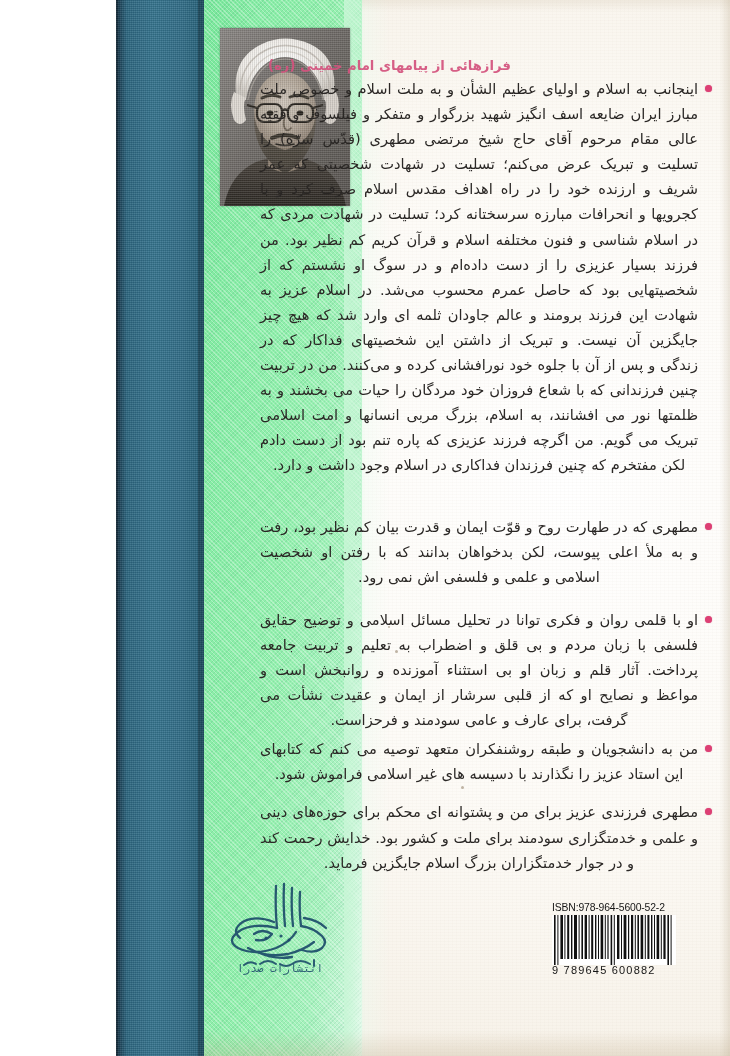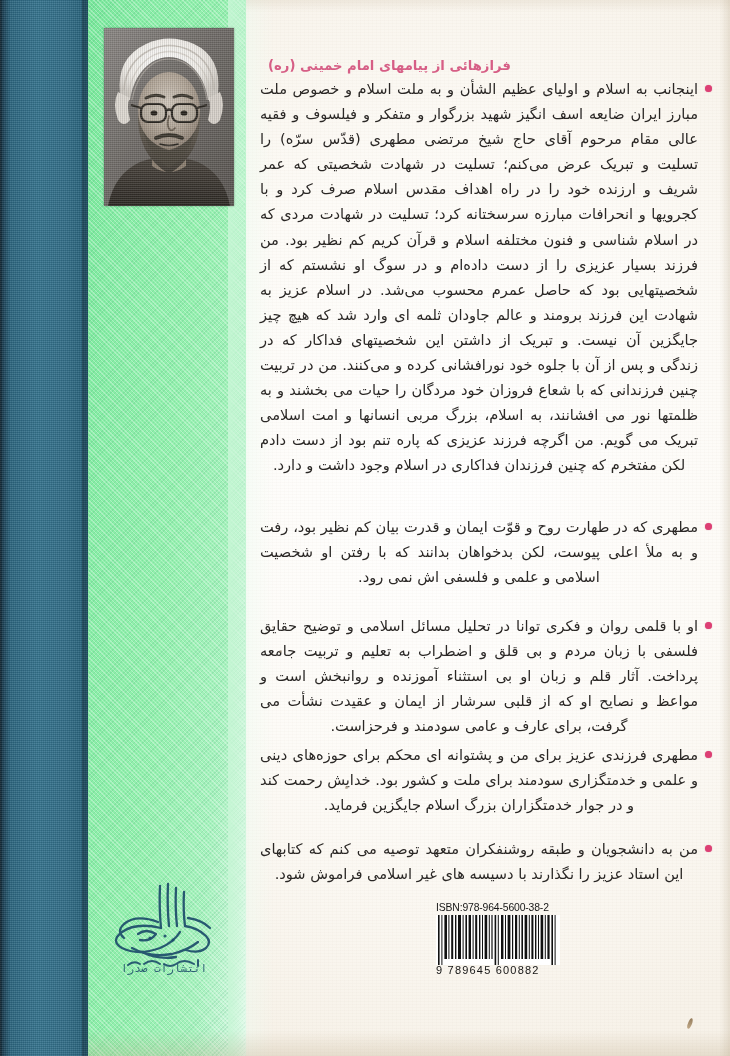--- a/index.html
+++ b/index.html
@@ -3,21 +3,21 @@
 <meta charset="utf-8">
 <title>Book Back Cover</title>
 <style>
   html, body {
     margin: 0;
     padding: 0;
     background: #ffffff;
   }
   #cover {
     position: relative;
-    width: 730px;
+    width: 614px;
     height: 1056px;
     overflow: hidden;
     background: #fdfcfa;
     font-family: "DejaVu Sans", "Liberation Sans", sans-serif;
   }
 
   
   .paper {
     position: absolute;
     left: 0; top: 0;
@@ -158,21 +158,21 @@
   .para .bullet {
     position: absolute;
     right: 0;
     top: 9px;
     width: 7px; height: 7px;
     border-radius: 50%;
     background: #dd3f74;
     box-shadow: 0 0 1px rgba(180,30,80,0.6);
   }
   .para.first { margin-bottom: 36px; }
-  .para.p2 { margin-bottom: 24px; }
+  .para.p2 { margin-bottom: 18px; }
   .para.p3 { margin-bottom: 4px; }
   .para.p4 { margin-bottom: 18px; }
 
   
   .speck {
     position: absolute;
     background: #8d7a60;
     border-radius: 50%;
     opacity: 0.55;
     pointer-events: none;
@@ -357,28 +357,28 @@
     <div class="para p2">
       <span class="bullet"></span>
       <span>مطهری که در طهارت روح و قوّت ایمان و قدرت بیان کم نظیر بود، رفت و به ملأ اعلی پیوست، لکن بدخواهان بدانند که با رفتن او شخصیت اسلامی و علمی و فلسفی اش نمی رود.</span>
     </div>
 
     <div class="para p3">
       <span class="bullet"></span>
       <span>او با قلمی روان و فکری توانا در تحلیل مسائل اسلامی و توضیح حقایق فلسفی با زبان مردم و بی قلق و اضطراب به تعلیم و تربیت جامعه پرداخت. آثار قلم و زبان او بی استثناء آموزنده و روانبخش است و مواعظ و نصایح او که از قلبی سرشار از ایمان و عقیدت نشأت می گرفت، برای عارف و عامی سودمند و فرحزاست.</span>
     </div>
 
+    <div class="para p5">
+      <span class="bullet"></span>
+      <span>من به دانشجویان و طبقه روشنفکران متعهد توصیه می کنم که کتابهای این استاد عزیز را نگذارند با دسیسه های غیر اسلامی فراموش شود.</span>
+    </div>
+
     <div class="para p4">
       <span class="bullet"></span>
       <span>مطهری فرزندی عزیز برای من و پشتوانه ای محکم برای حوزه‌های دینی و علمی و خدمتگزاری سودمند برای ملت و کشور بود. خدایش رحمت کند و در جوار خدمتگزاران بزرگ اسلام جایگزین فرماید.</span>
-    </div>
-
-    <div class="para p5">
-      <span class="bullet"></span>
-      <span>من به دانشجویان و طبقه روشنفکران متعهد توصیه می کنم که کتابهای این استاد عزیز را نگذارند با دسیسه های غیر اسلامی فراموش شود.</span>
     </div>
 
   </div>
 
   <div class="speck" style="left:279px; top:650px; width:3px; height:3px;"></div>
   <div class="speck" style="left:272px; top:626px; width:2px; height:2px;"></div>
   <div class="speck" style="left:345px; top:786px; width:3px; height:3px;"></div>
   <div class="speck-mark" style="left:688px; top:1018px;"></div>
 
   <div class="publisher">
@@ -412,21 +412,21 @@
         <path d="M92 86 Q82 80 74 86 Q68 90 62 86"></path>
         <path d="M58 86 Q50 80 42 86"></path>
         <path d="M38 86 Q32 82 26 87"></path>
         <path d="M96 82 L96 88"></path>
       </g>
     </svg>
     <div class="pub-name">انتشارات صدرا</div>
   </div>
 
   <div class="isbn-block">
-    <div class="isbn-text">ISBN:978-964-5600-38-2</div>
+    <div class="isbn-text">ISBN:978-964-5600-52-2</div>
     <div class="barcode-wrap">
       <svg width="124" height="50" viewBox="0 0 124 50" aria-hidden="true">
         <rect width="124" height="50" fill="#ffffff"></rect>
         <g fill="#111111">
           <rect x="2" y="0" width="1.6" height="50"></rect>
           <rect x="5.4" y="0" width="1" height="50"></rect>
           <rect x="8.4" y="0" width="2.6" height="44"></rect>
           <rect x="12.4" y="0" width="1" height="44"></rect>
           <rect x="15.2" y="0" width="2" height="44"></rect>
           <rect x="19" y="0" width="1.4" height="44"></rect>

